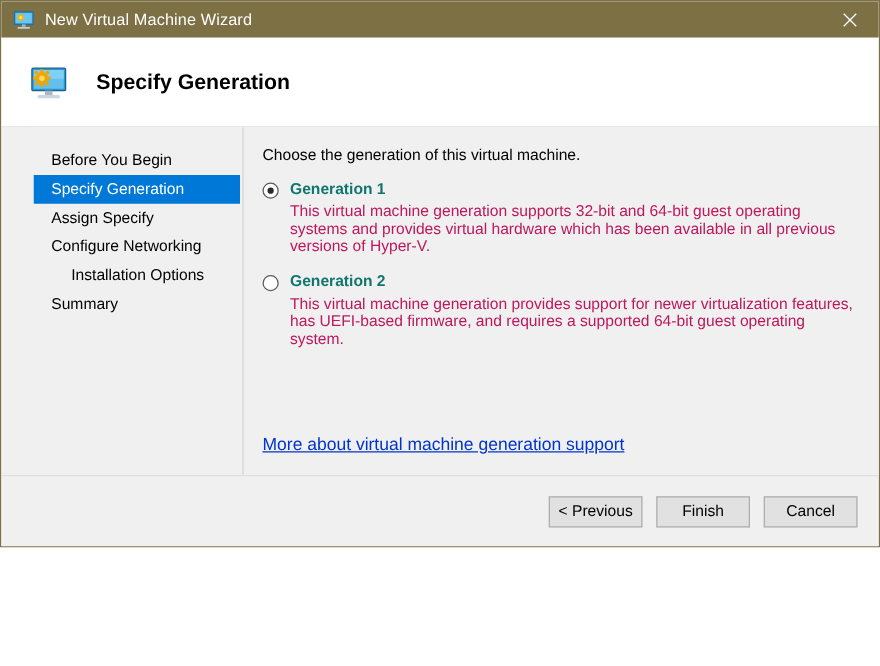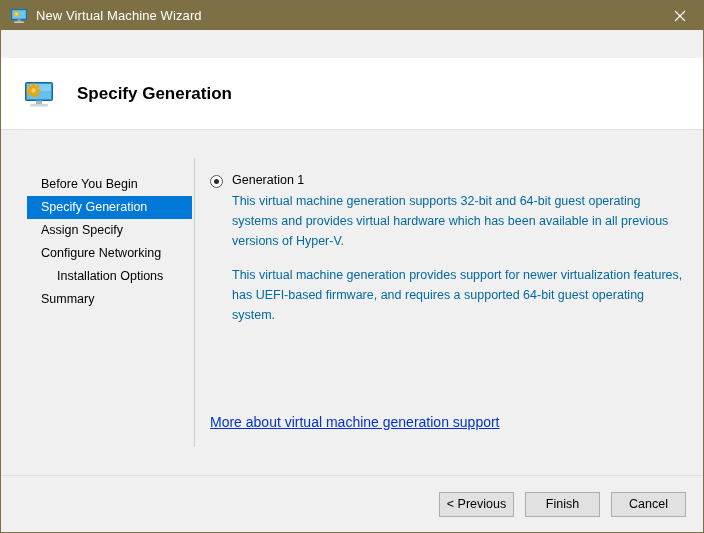--- a/index.html
+++ b/index.html
@@ -9,28 +9,27 @@
     background: #ffffff;
   }
   body {
     font-family: "Liberation Sans", sans-serif;
     -webkit-font-smoothing: antialiased;
   }
 
   #window {
     position: relative;
     width: 704px;
-    height: 533px;
+    height: 438px;
     box-sizing: border-box;
     background: #f0f0f0;
     border: 1px solid #7d7044;
     overflow: hidden;
     display: flex;
     flex-direction: column;
-    gap: 28px;
   }
 
   
   #titlebar {
     height: 29px;
     min-height: 29px;
     background: #7d7044;
     display: flex;
     align-items: center;
     position: relative;
@@ -162,27 +161,28 @@
     top: 50%;
     width: 5px;
     height: 5px;
     margin-left: -2.5px;
     margin-top: -2.5px;
     border-radius: 50%;
     background: #2b2b2b;
   }
   .option-label {
     font-size: 12.5px;
-    color: #000000;
+    color: #0f766e;
     line-height: 15px;
+    font-weight: bold;
   }
   .option-desc {
     font-size: 12.5px;
-    color: #0369a1;
-    line-height: 20px;
+    color: #be185d;
+    line-height: 14px;
     margin-left: 22px;
     margin-top: 3px;
     max-width: 480px;
   }
 
   #warning-row {
     display: flex;
     align-items: flex-start;
     margin-top: 13px;
   }
@@ -300,30 +300,35 @@
       <div class="nav-item">Before You Begin</div>
       <div class="nav-item selected">Specify Generation</div>
       <div class="nav-item">Assign Specify</div>
       <div class="nav-item">Configure Networking</div>
       <div class="nav-item indent">Installation Options</div>
       <div class="nav-item">Summary</div>
     </div>
 
     <div id="content">
 
+      <div id="intro-text">Choose the generation of this virtual machine.</div>
 
       <div class="option-block">
         <div class="option-row">
           <span class="radio checked"></span>
           <span class="option-label">Generation 1</span>
         </div>
         <div class="option-desc">This virtual machine generation supports 32-bit and 64-bit guest operating systems and provides virtual hardware which has been available in all previous versions of Hyper-V.</div>
       </div>
 
       <div class="option-block" style="margin-top:14px;">
+        <div class="option-row">
+          <span class="radio"></span>
+          <span class="option-label">Generation 2</span>
+        </div>
         <div class="option-desc">This virtual machine generation provides support for newer virtualization features, has UEFI-based firmware, and requires a supported 64-bit guest operating system.</div>
       </div>
 
 
       <a id="more-link" href="#">More about virtual machine generation support</a>
     </div>
   </div>
 
   <div id="footer">
     <button class="btn">&lt; Previous</button>

